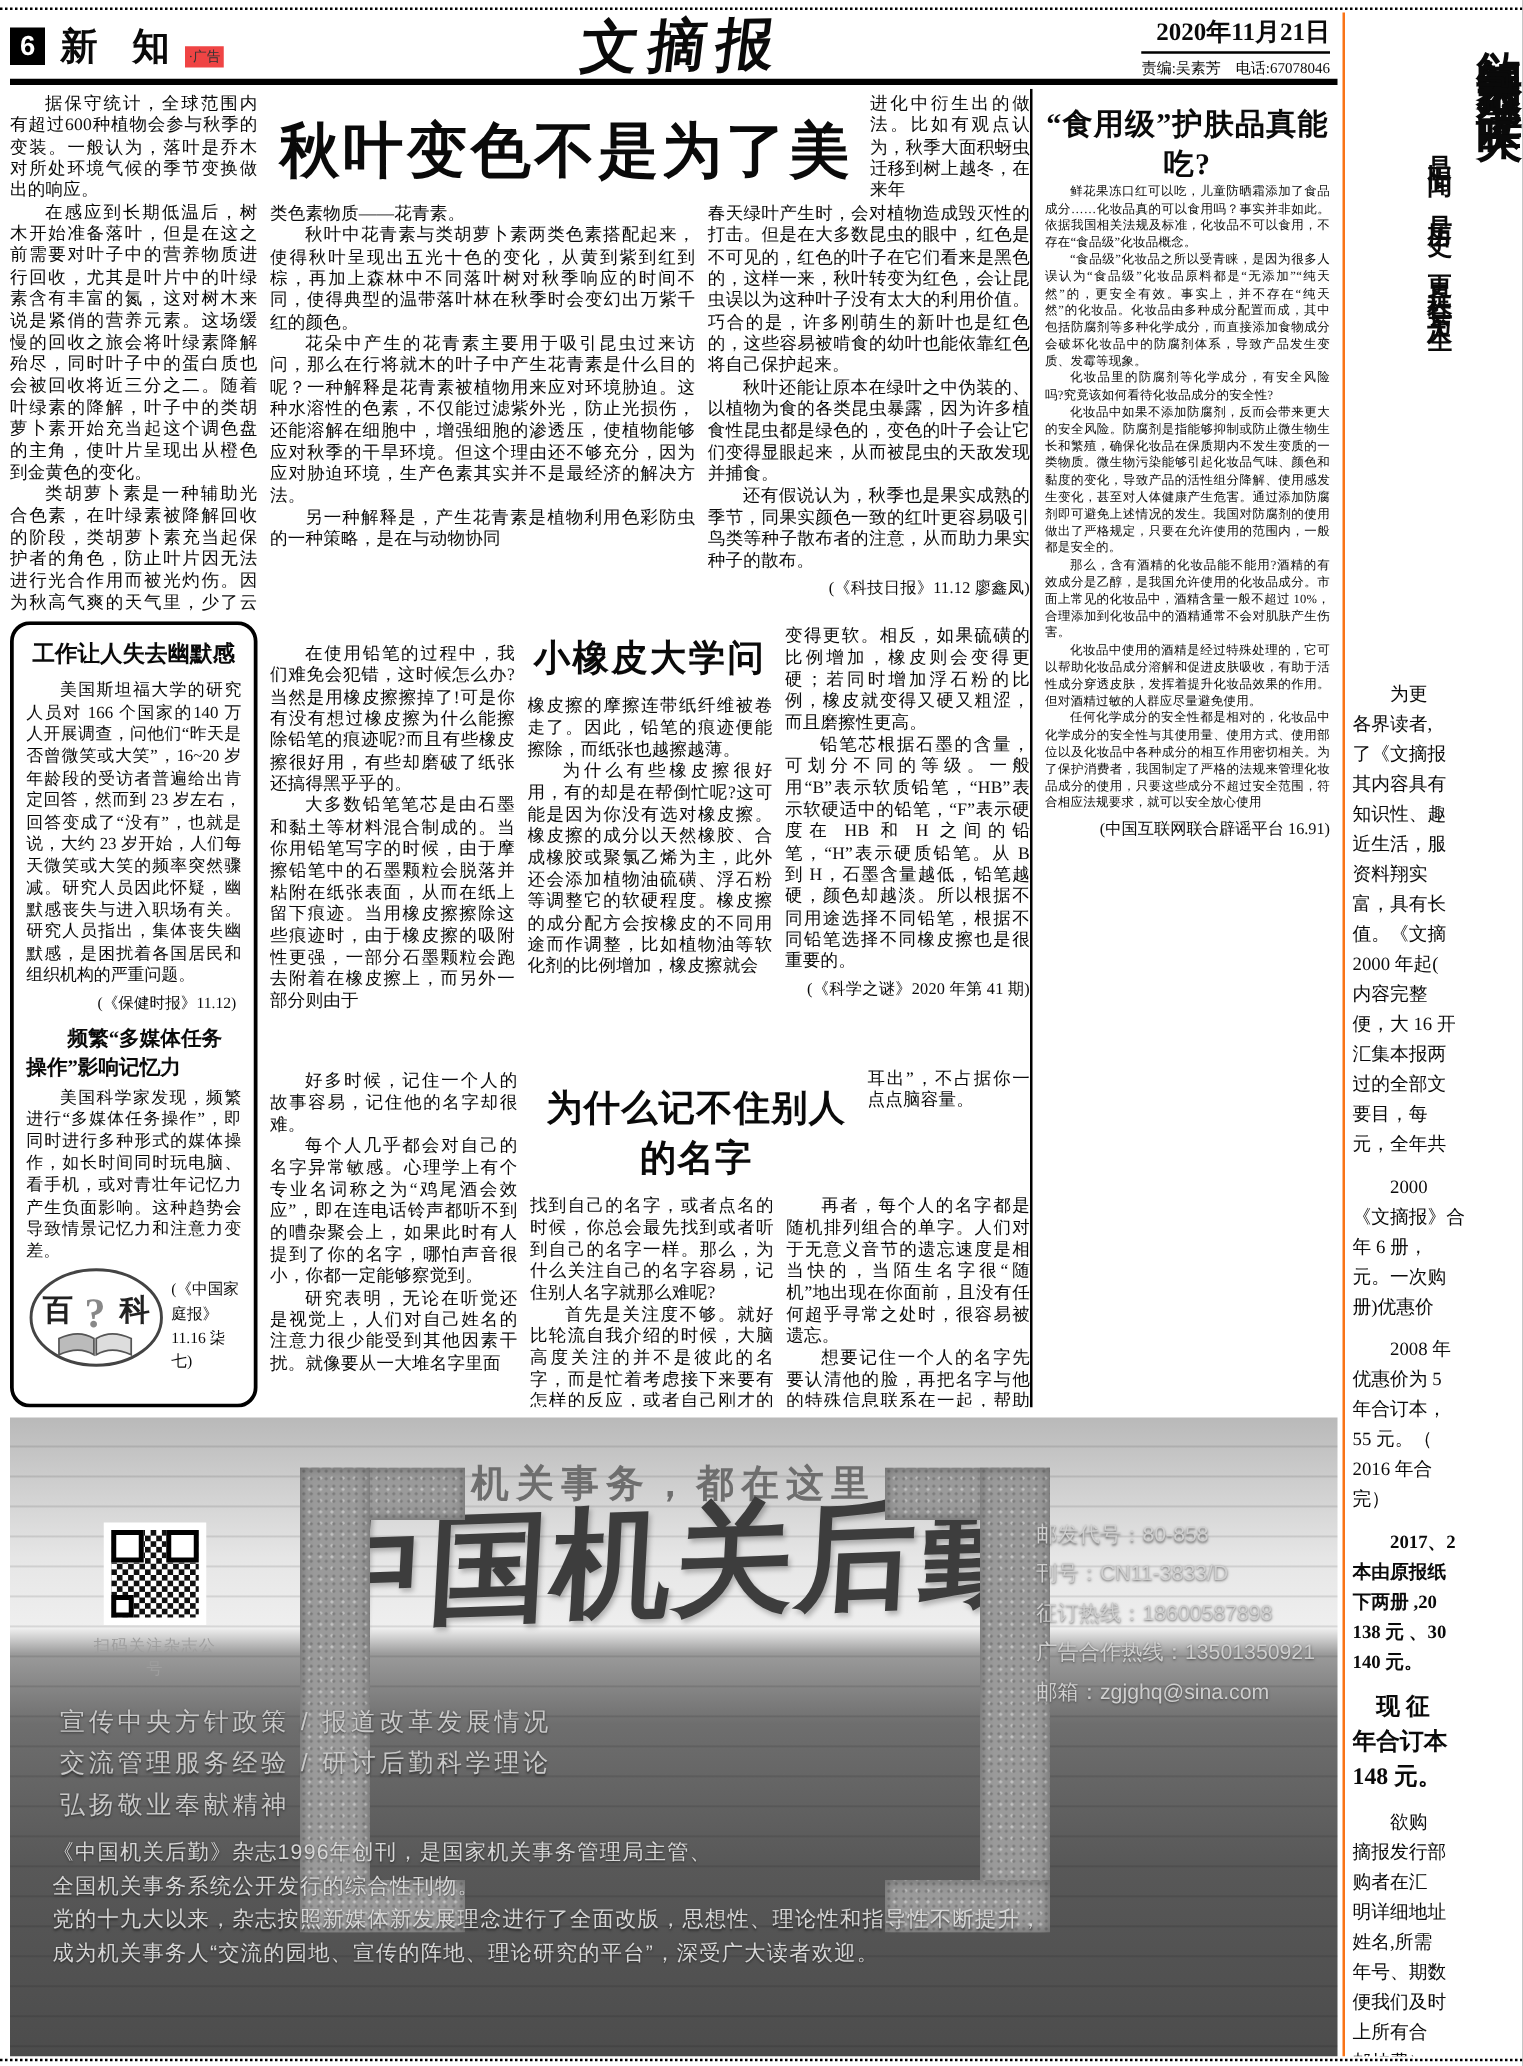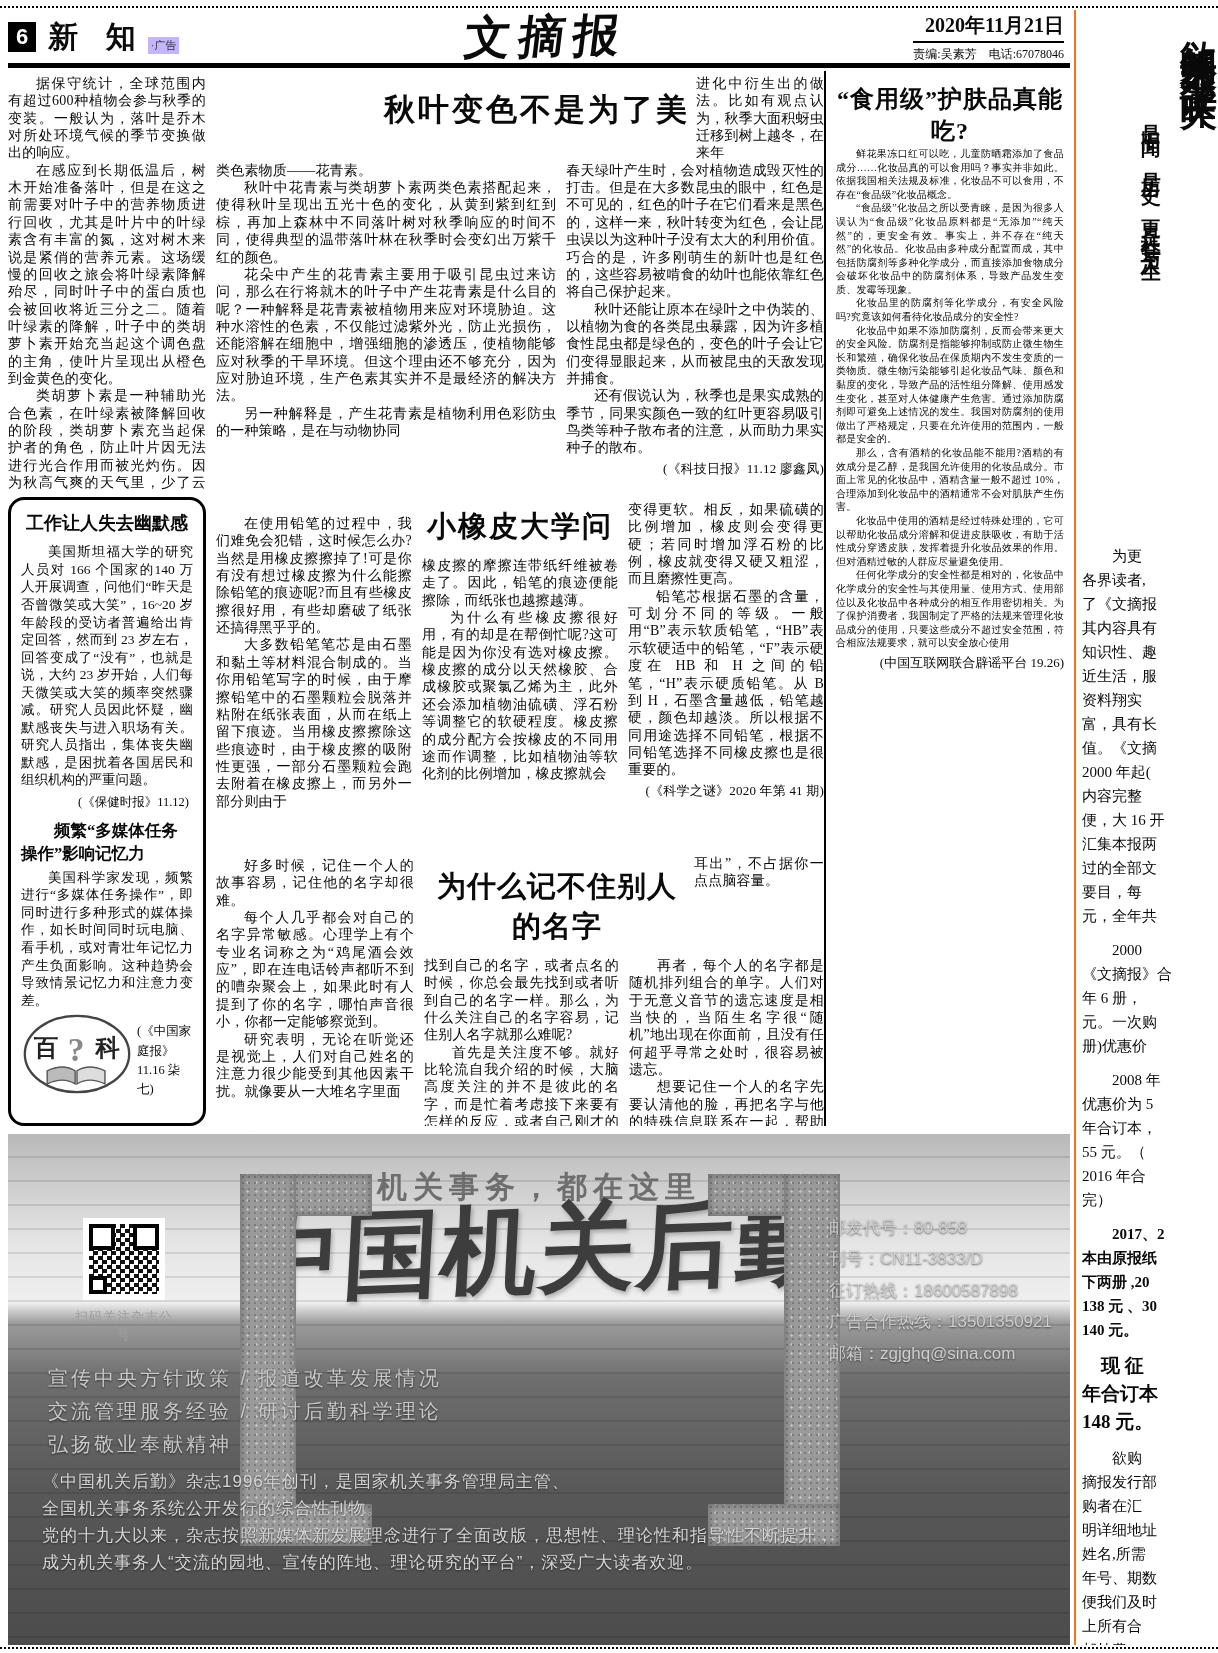--- a/index.html
+++ b/index.html
@@ -13,42 +13,42 @@
   .dotted-bottom{position:absolute;bottom:4px;left:0;right:0;border-top:2px dotted #000;}
   .cols{position:absolute;top:10px;left:0;right:0;bottom:8px;display:flex;}
   .main{width:1074px;padding:0 4px 0 8px;display:flex;flex-direction:column;}
   .rail{flex:1;border-left:2px solid #f97316;padding:2px 0 0 6px;overflow:hidden;}
 
   
   .hdr{display:flex;align-items:center;height:46px;margin-top:4px;}
   .pageno{background:#000;color:#fff;font-weight:bold;font-size:22px;padding:2px 8px;
           font-family:"Liberation Sans","DejaVu Sans",sans-serif;}
   .section{font-size:30px;font-weight:bold;letter-spacing:10px;margin-left:12px;white-space:nowrap;}
-  .section-note{font-size:11px;color:#333;background:#c4b5fd;padding:1px 3px;margin-left:2px;align-self:flex-end;margin-bottom:6px;}
+  .section-note{font-size:11px;color:#333;background:#ef4444;padding:1px 3px;margin-left:2px;align-self:flex-end;margin-bottom:6px;}
   .masthead{flex:1;text-align:center;font-size:46px;font-weight:bold;letter-spacing:8px;
             transform:skewX(-8deg) rotate(-1deg);white-space:nowrap;}
   .datebox{text-align:right;white-space:nowrap;margin-right:6px;}
   .date{font-size:20px;font-weight:bold;border-bottom:2px solid #000;padding-bottom:2px;}
   .editor{font-size:12px;margin-top:3px;}
   .thick-rule{height:5px;background:#000;margin-top:3px;}
 
   
   .pp{margin:0;text-indent:2em;text-align:justify;}
   .ni{text-indent:0;}
   .bodytext{font-size:14px;line-height:1.24;letter-spacing:.2px;}
   .byline{text-align:right;font-size:13px;margin-top:4px;}
 
   
   .upper{display:flex;height:1067px;overflow:hidden;margin-top:3px;}
   .left-zone{width:816px;display:flex;flex-direction:column;}
   .autumn{height:420px;display:flex;overflow:hidden;}
   .a-col1{width:198px;margin-right:10px;overflow:hidden;padding-top:4px;}
   .a-right{flex:1;display:flex;flex-direction:column;}
   .a-top{display:flex;}
-  .a-title{flex:1;font-size:31px;font-weight:bold;text-align:right;letter-spacing:3px;margin:18px 0 10px;}
+  .a-title{flex:1;font-size:48px;font-weight:bold;text-align:center;letter-spacing:3px;margin:18px 0 10px;}
   .a-col4{width:134px;padding-left:6px;overflow:hidden;padding-top:4px;}
   .a-bottom{display:flex;flex:1;overflow:hidden;}
   .a-col2{flex:1.32;margin-right:10px;font-family:Liberation Serif, serif;}
   .a-col3{flex:1;}
 
   .bottom-zone{flex:1;display:flex;margin-top:6px;overflow:hidden;}
   .sidebox{width:198px;border:3px solid #000;border-radius:16px;padding:12px 10px 8px;
            overflow:hidden;font-size:13.5px;line-height:1.3;}
   .box-title{text-align:center;font-weight:bold;font-size:18px;margin:0 0 8px;}
   .box-title2{font-weight:bold;font-size:16.5px;margin:10px 0 4px;text-indent:2em;line-height:1.35;}
@@ -274,21 +274,21 @@
           <h2 class="skin-title">“食用级”护肤品真能吃?</h2>
           <div class="bodytext">
               <p class="pp">鲜花果冻口红可以吃，儿童防晒霜添加了食品成分……化妆品真的可以食用吗？事实并非如此。依据我国相关法规及标准，化妆品不可以食用，不存在“食品级”化妆品概念。</p>
               <p class="pp">“食品级”化妆品之所以受青睐，是因为很多人误认为“食品级”化妆品原料都是“无添加”“纯天然”的，更安全有效。事实上，并不存在“纯天然”的化妆品。化妆品由多种成分配置而成，其中包括防腐剂等多种化学成分，而直接添加食物成分会破坏化妆品中的防腐剂体系，导致产品发生变质、发霉等现象。</p>
               <p class="pp">化妆品里的防腐剂等化学成分，有安全风险吗?究竟该如何看待化妆品成分的安全性?</p>
               <p class="pp">化妆品中如果不添加防腐剂，反而会带来更大的安全风险。防腐剂是指能够抑制或防止微生物生长和繁殖，确保化妆品在保质期内不发生变质的一类物质。微生物污染能够引起化妆品气味、颜色和黏度的变化，导致产品的活性组分降解、使用感发生变化，甚至对人体健康产生危害。通过添加防腐剂即可避免上述情况的发生。我国对防腐剂的使用做出了严格规定，只要在允许使用的范围内，一般都是安全的。</p>
               <p class="pp">那么，含有酒精的化妆品能不能用?酒精的有效成分是乙醇，是我国允许使用的化妆品成分。市面上常见的化妆品中，酒精含量一般不超过 10%，合理添加到化妆品中的酒精通常不会对肌肤产生伤害。</p>
               <p class="pp">化妆品中使用的酒精是经过特殊处理的，它可以帮助化妆品成分溶解和促进皮肤吸收，有助于活性成分穿透皮肤，发挥着提升化妆品效果的作用。但对酒精过敏的人群应尽量避免使用。</p>
               <p class="pp">任何化学成分的安全性都是相对的，化妆品中化学成分的安全性与其使用量、使用方式、使用部位以及化妆品中各种成分的相互作用密切相关。为了保护消费者，我国制定了严格的法规来管理化妆品成分的使用，只要这些成分不超过安全范围，符合相应法规要求，就可以安全放心使用</p>
             </div>
-          <div class="byline">(中国互联网联合辟谣平台 19.26)</div>
+          <div class="byline">(中国互联网联合辟谣平台 16.91)</div>
         </section>
       </div>
 
       <section class="ad">
         <div class="ad-tagline">机关事务，都在这里</div>
         <div class="ad-brand">中国机关后勤</div>
 
         <div class="pillar pillar-l">
           <div class="bar h1"></div>
             <div class="bar v"></div>

